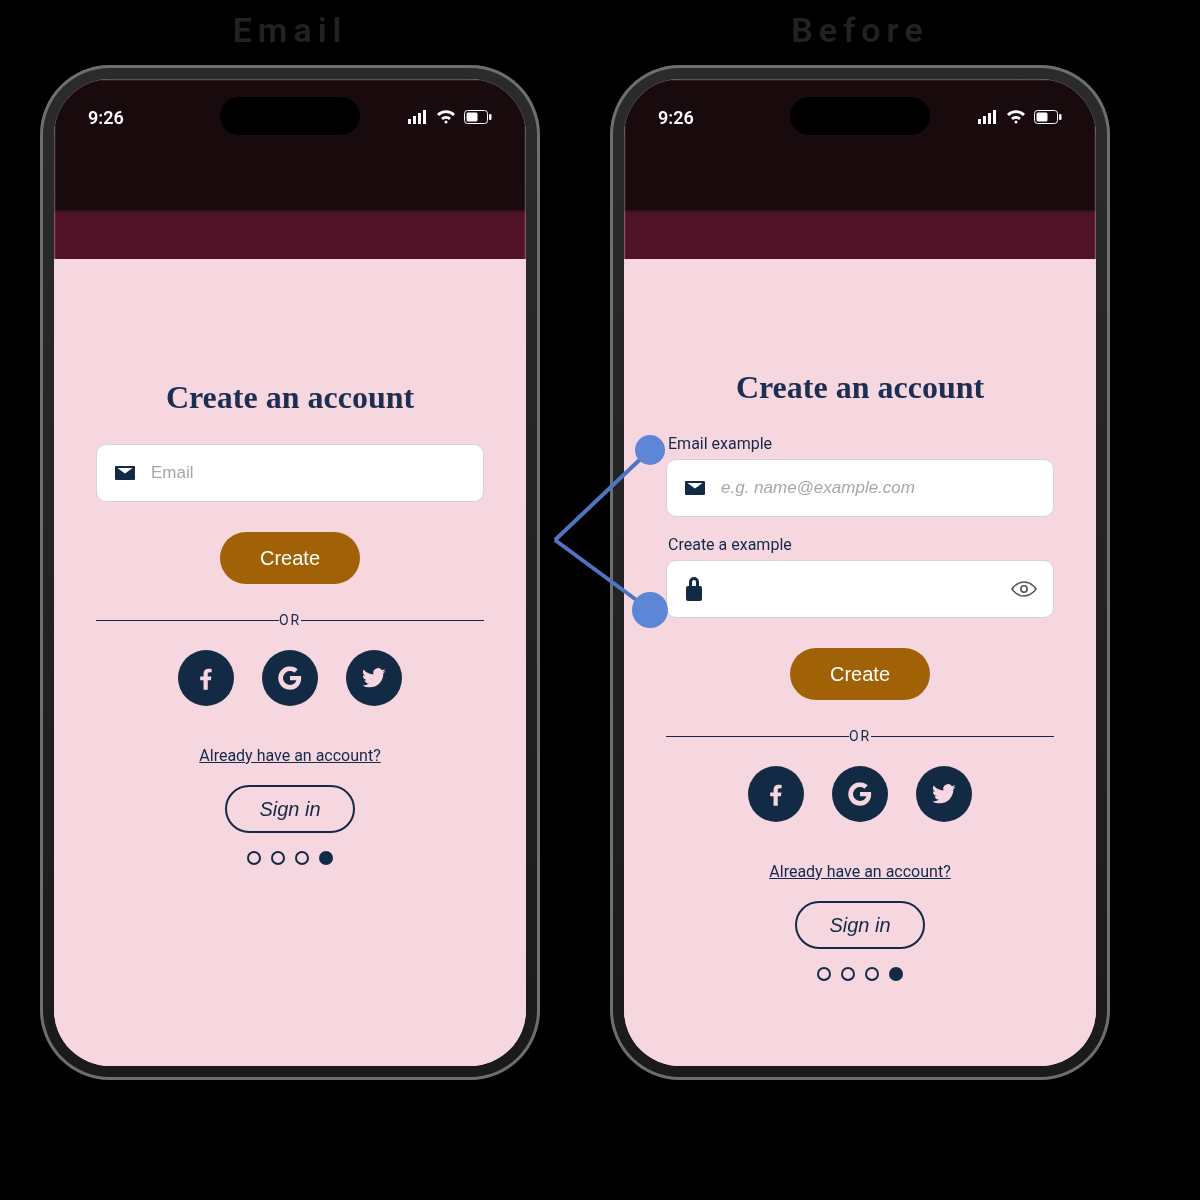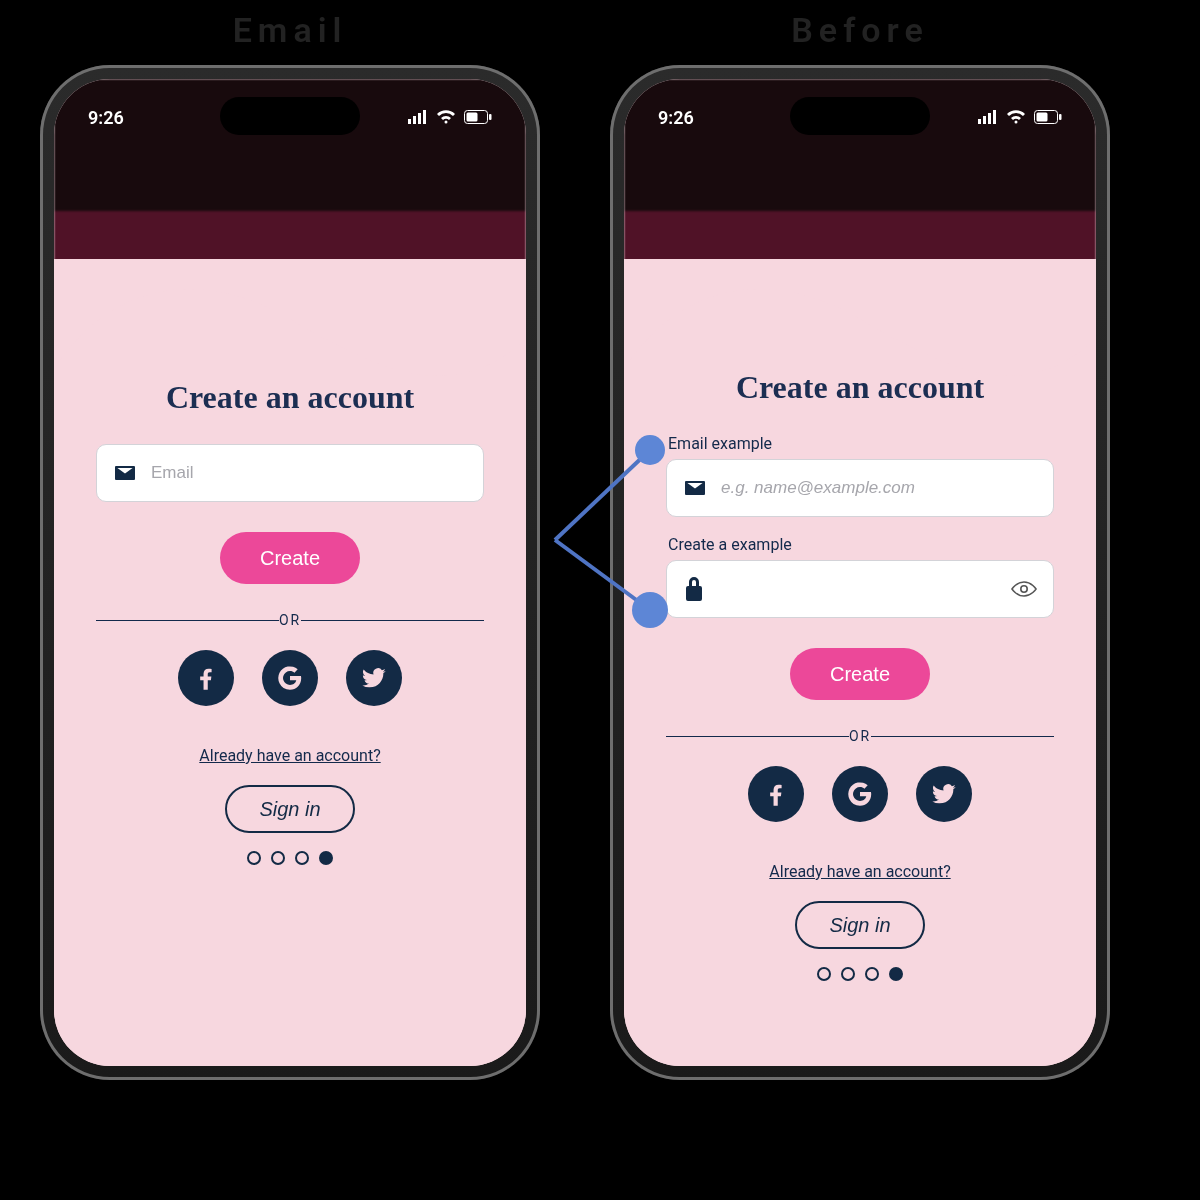--- a/index.html
+++ b/index.html
@@ -161,21 +161,21 @@
 
   .btn-primary {
     display: inline-flex;
     align-items: center;
     justify-content: center;
     min-width: 140px;
     height: 52px;
     padding: 0 30px;
     border: none;
     border-radius: 30px;
-    background: #ec4899;
+    background: #a16207;
     color: #fff;
     font-size: 20px;
     font-weight: 500;
     margin: 12px auto 22px;
   }
 
   .or-row {
     display: flex;
     align-items: center;
     color: #13294b;

